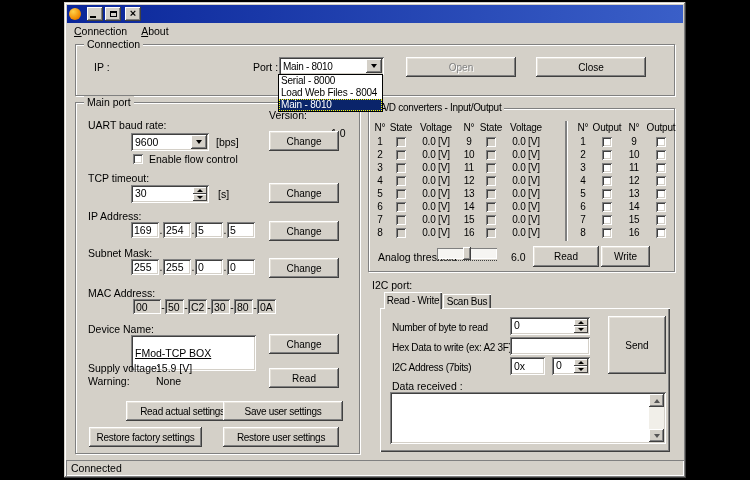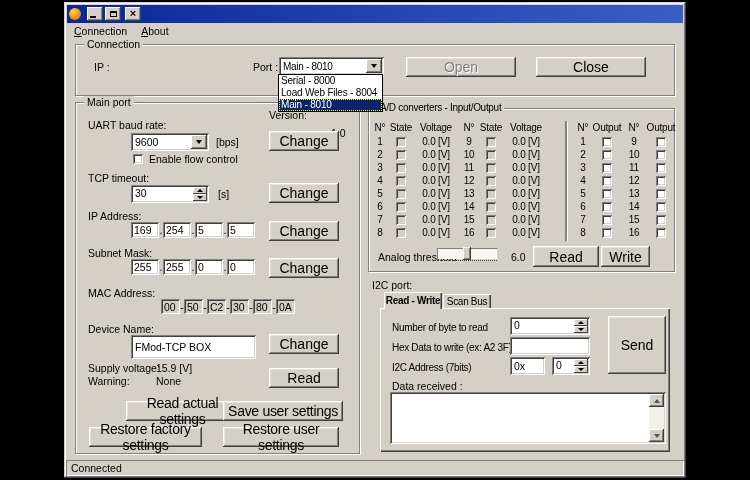--- a/index.html
+++ b/index.html
@@ -38,21 +38,21 @@
   .menu-item { padding: 1px 7px; cursor: default; }
   .menu-item u { text-decoration: underline; }
 
   
   .groupbox { position: absolute; border: 1px solid #808080;
     box-shadow: inset 1px 1px 0 #ffffff, 1px 1px 0 #ffffff; }
   .grouplabel { position: absolute; top: -7px; left: 8px; background: #d4d0c8;
     padding: 0 3px; line-height: 12px; }
   .btn { position: absolute; background: #d4d0c8; border: none;
     box-shadow: inset -1px -1px 0 #404040, inset 1px 1px 0 #ffffff, inset -2px -2px 0 #808080, inset 2px 2px 0 #e6e2da;
-    font-family: "Liberation Sans", sans-serif; font-size: 14px; color:#000;
+    font-family: "Liberation Sans", sans-serif; font-size: 10px; color:#000;
     display: flex; align-items: center; justify-content: center; }
   .btn.disabled { color: #808080; text-shadow: 1px 1px 0 #fff; }
   .field { position: absolute; background: #fff; border: none;
     box-shadow: inset 1px 1px 0 #808080, inset -1px -1px 0 #ffffff, inset 2px 2px 0 #404040, inset -2px -2px 0 #d4d0c8;
     font-family: "Liberation Sans", sans-serif; font-size: 10.5px; padding: 2px 4px; color:#000; }
   .label { position: absolute; white-space: nowrap; line-height: 12px; }
 
   
   .combo { position: absolute; background:#fff;
     box-shadow: inset 1px 1px 0 #808080, inset -1px -1px 0 #ffffff, inset 2px 2px 0 #404040, inset -2px -2px 0 #d4d0c8;
@@ -95,21 +95,21 @@
   
   .slider-track { position:absolute; background:#f6f5f2;
     box-shadow: inset 1px 1px 0 #808080, inset -1px -1px 0 #ffffff; }
   .slider-thumb { position:absolute; width:8px; height:13px; top:-1px; background:#d4d0c8;
     box-shadow: inset -1px -1px 0 #404040, inset 1px 1px 0 #fff, inset -2px -2px 0 #808080; }
   .slider-ticks { position:absolute; border-bottom: 1px dotted #404040; height: 1px; }
 
   
   .tab { position:absolute; background:#d4d0c8; display:flex; align-items:center; justify-content:center;
     box-shadow: inset 1px 1px 0 #ffffff, inset -1px 0 0 #404040, inset -2px 0 0 #808080; }
-  .tab.active { z-index: 6; font-weight: bold; }
+  .tab.active { z-index: 6; }
   .tab-panel { position:absolute; background:#d4d0c8; z-index:5;
     box-shadow: inset 1px 1px 0 #ffffff, inset -1px -1px 0 #404040, inset -2px -2px 0 #808080; }
 
   
   .textbox { position:absolute; background:#fff;
     box-shadow: inset 1px 1px 0 #808080, inset -1px -1px 0 #ffffff, inset 2px 2px 0 #404040, inset -2px -2px 0 #d4d0c8;
     display:flex; }
   .textbox-content { flex:1; padding:3px; }
   .vscroll { width: 15px; margin: 2px; background: #f1efe9; display:flex; flex-direction:column; justify-content:space-between; }
   .scroll-btn { height: 13px; background:#d4d0c8;
@@ -224,35 +224,35 @@
         <input class="octet" style="width: 28px;" value="255">
         <span class="octet-sep">.</span>
         <input class="octet" style="width: 28px;" value="0">
         <span class="octet-sep">.</span>
         <input class="octet" style="width: 28px;" value="0">
     </div>
     <button class="btn" style="left:193px; top:155px; width:70px; height:20px;">Change</button>
 
     <span class="label" style="left:12px; top:184px;">MAC Address:</span>
     <div class="octet-row" style="left:57px; top:196px;">
-      <input class="octet mac" style="width: 19px; height: 15px; margin-left: 28px;" value="00">
+      <input class="octet mac" style="width: 28px; height: 15px;" value="00">
         <span class="octet-sep">-</span>
         <input class="octet mac" style="width: 19px; height: 15px;" value="50">
         <span class="octet-sep">-</span>
         <input class="octet mac" style="width: 19px; height: 15px;" value="C2">
         <span class="octet-sep">-</span>
         <input class="octet mac" style="width: 19px; height: 15px;" value="30">
         <span class="octet-sep">-</span>
         <input class="octet mac" style="width: 19px; height: 15px;" value="80">
         <span class="octet-sep">-</span>
         <input class="octet mac" style="width: 19px; height: 15px;" value="0A">
     </div>
 
     <span class="label" style="left:12px; top:220px;">Device Name:</span>
-    <input class="field" style="left: 55px; top: 232px; width: 125px; height: 24px;" value="FMod-TCP BOX">
+    <input class="field" style="left: 55px; top: 232px; width: 125px; height: 36px; text-decoration: underline;" value="FMod-TCP BOX">
     <button class="btn" style="left:193px; top:231px; width:70px; height:20px;">Change</button>
 
     <span class="label" style="left:12px; top:259px;">Supply voltage:</span>
     <span class="label" style="left:80px; top:259px;">15.9 [V]</span>
     <span class="label" style="left:12px; top:272px;">Warning:</span>
     <span class="label" style="left:80px; top:272px;">None</span>
     <button class="btn" style="left:193px; top:265px; width:70px; height:20px;">Read</button>
 
     <button class="btn tight" style="left:13px; top:298px; width:113px; height:20px;margin-left:37px;">Read actual settings</button>
     <button class="btn tight" style="left:147px; top:298px; width:120px; height:20px;">Save user settings</button>

